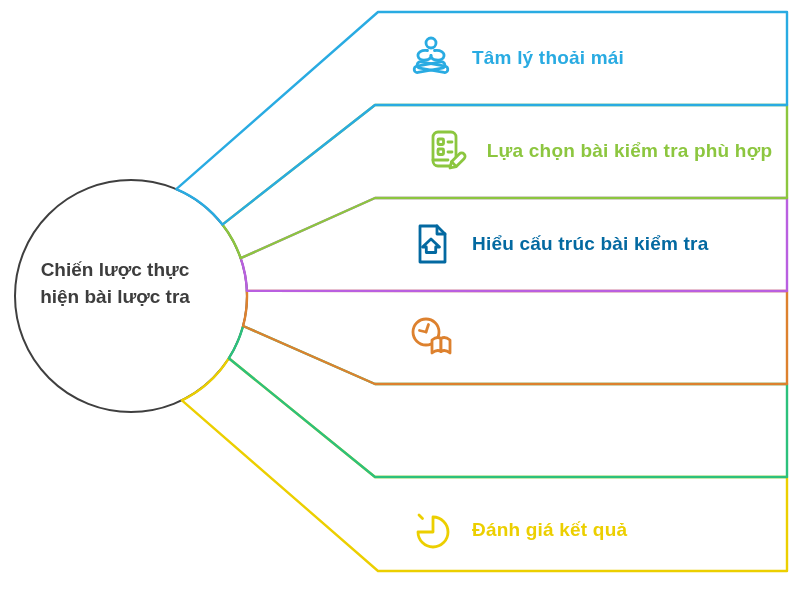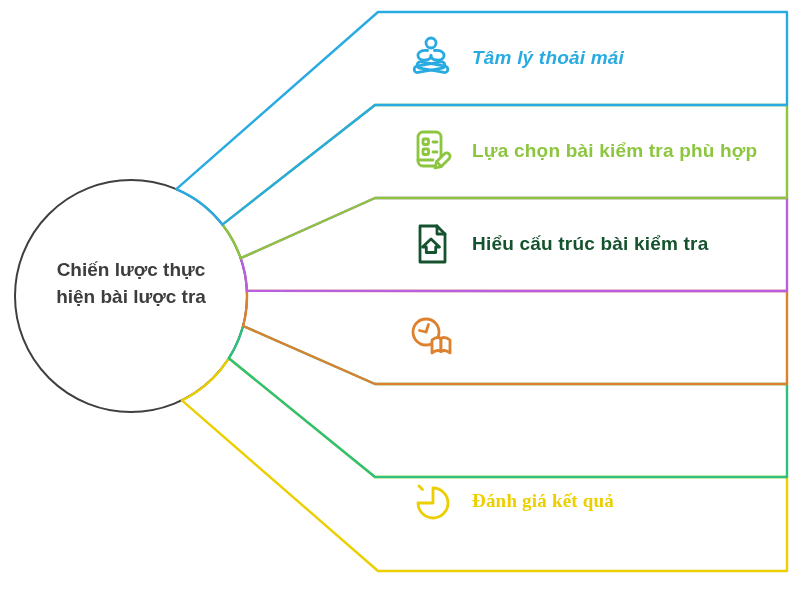--- a/index.html
+++ b/index.html
@@ -1,27 +1,27 @@
 <!DOCTYPE html>
 <html><head>
 <meta charset="utf-8">
 <style>
   html,body{margin:0;padding:0;background:#fff;}
   body{font-family:"Liberation Sans","DejaVu Sans",sans-serif;}
   .stage{position:relative;width:800px;height:589px;background:#fff;overflow:hidden;}
   .wires{position:absolute;left:0;top:0;}
   .band{fill:none;stroke:currentColor;stroke-width:2.4;stroke-linejoin:round;}
   .hub{fill:#ffffff;stroke-width:2;}
-  .center-label{position:absolute;left:16px;top:256px;width:230px;text-align:center;
+  .center-label{position:absolute;left:0;top:256px;width:230px;text-align:center;
                 font-size:19px;font-weight:700;line-height:27px;color:#3d3d3d;}
   .item{position:absolute;left:407px;width:380px;height:48px;display:flex;align-items:center;gap:17px;}
   .item .label{font-size:19px;font-weight:600;white-space:nowrap;letter-spacing:.2px;}
   .icon{flex:0 0 48px;width:48px;height:48px;}
   .icon svg{display:block;stroke:currentColor;fill:none;stroke-width:2.8;stroke-linecap:round;stroke-linejoin:round;}
-  .r1{top:34px;font-style:italic;} .r2{top:127px;} .r3{top:220px;} .r4{top:313px;} .r5{top:406px;} .r6{top:477px;font-family:Liberation Serif, serif;}
+  .r1{top:34px;} .r2{top:127px;justify-content:center;} .r3{top:220px;} .r4{top:313px;} .r5{top:406px;} .r6{top:506px;}
 </style>
 </head>
 <body>
 
 <div class="stage">
 
   <svg class="wires" width="800" height="589" viewBox="0 0 800 589">
 
     <circle class="hub" cx="131" cy="296" r="116" style="stroke: rgb(63, 63, 63);"></circle>
 
@@ -62,21 +62,21 @@
         <line x1="11" y1="33" x2="26" y2="33"></line>
         <g transform="rotate(-45 28 41)">
           <path d="M28 41 l5.5 -3.4 h11 a3.4 3.4 0 0 1 3.4 3.4 a3.4 3.4 0 0 1 -3.4 3.4 h-11 z" fill="#ffffff"></path>
           <line x1="33.5" y1="37.8" x2="33.5" y2="44.2"></line>
         </g>
       </svg>
     </span>
     <span class="label">Lựa chọn bài kiểm tra phù hợp</span>
   </div>
 
-  <div class="item r3" style="color: #14532d;">
+  <div class="item r3" style="color: #0369a1;">
     <span class="icon">
       <svg viewBox="0 0 48 48">
         <path d="M13 6 h17 l8 8 v28 h-25 z"></path>
         <path d="M30 6 v8 h8"></path>
         <path d="M24 19 l8.5 8 h-3.8 v5.5 h-9.4 v-5.5 h-3.8 z"></path>
       </svg>
     </span>
     <span class="label">Hiểu cấu trúc bài kiểm tra</span>
   </div>
 

